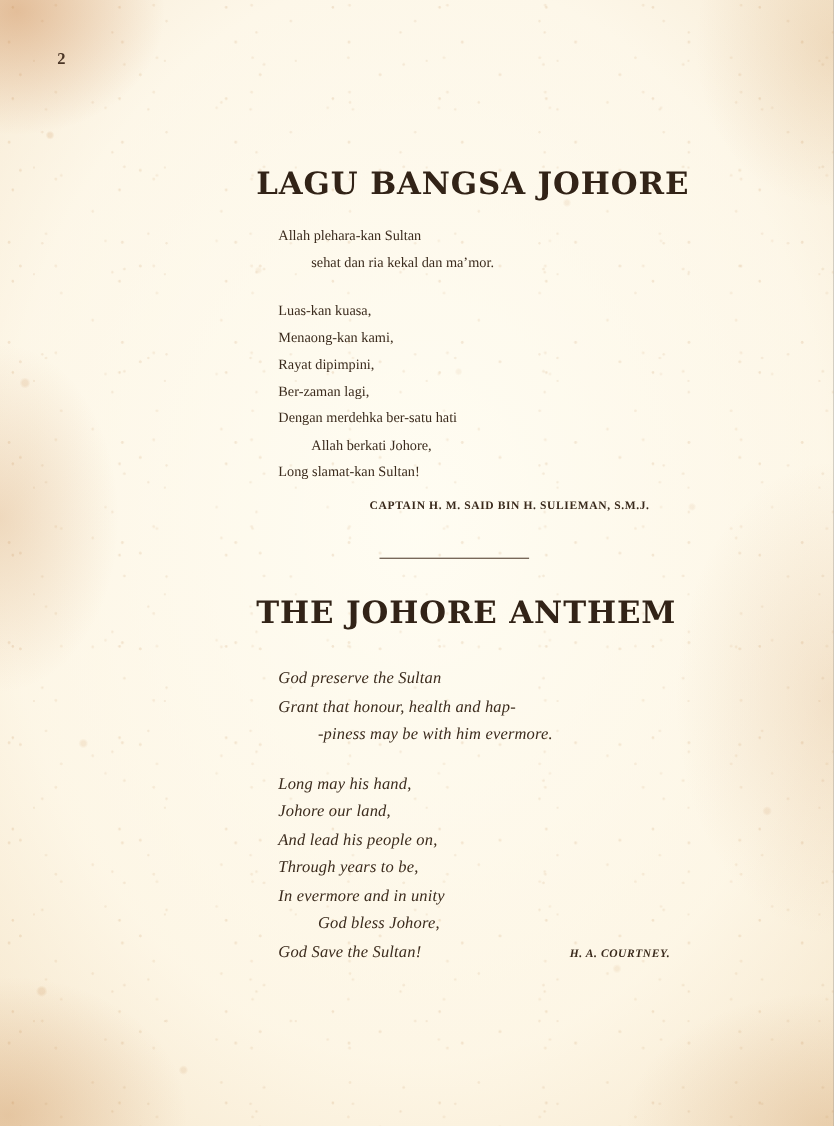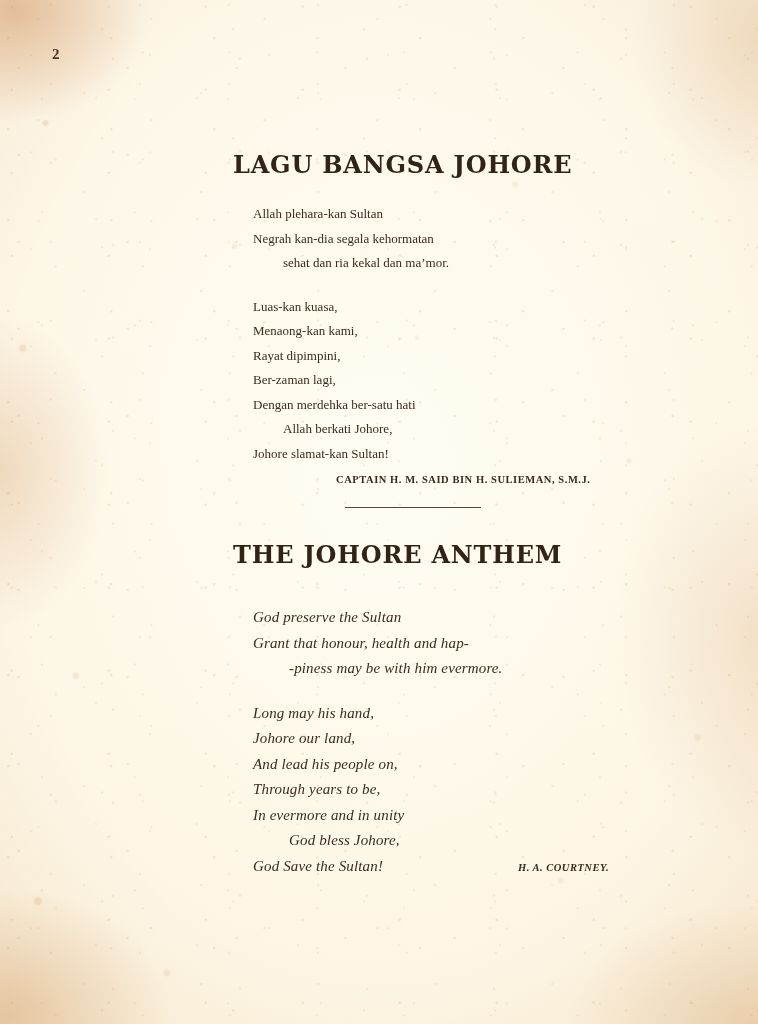--- a/index.html
+++ b/index.html
@@ -93,21 +93,21 @@
 
   .section {
     position: absolute;
     left: 0;
     width: 758px;
   }
 
   .anthem-title {
     margin: 0;
     padding-left: 233px;
-    font-size: 24px;
+    font-size: 28px;
     font-weight: bold;
     letter-spacing: 0.8px;
     color: #322317;
     font-family: "DejaVu Serif", "Liberation Serif", serif;
   }
 
   .verse {
     padding-left: 253px;
     font-size: 13px;
     line-height: 24.5px;
@@ -128,21 +128,21 @@
   .verse.english .line.indent { padding-left: 36px; }
 
   .credit {
     font-size: 10.5px;
     font-weight: bold;
     letter-spacing: 0.55px;
     color: #3a2a1c;
     white-space: pre;
   }
 
-  .credit.malay { padding-left: 336px; margin-top: 19px; }
+  .credit.malay { padding-left: 336px; }
 
   .credit.english {
     font-weight: bold;
     font-style: italic;
     letter-spacing: 0.5px;
     padding-left: 474px;
   }
 
   .divider {
     position: absolute;
@@ -167,32 +167,31 @@
 
     <div class="section" style="top:150px;">
       <h1 class="anthem-title">LAGU BANGSA JOHORE</h1>
     </div>
 
     <div class="section" style="top:202px;">
       <div class="verse malay">
 
         <div class="stanza">
           <div class="line">Allah plehara-kan Sultan</div>
-          <div class="line">Negrah kan-dia segala kehormatan</div>
           <div class="line indent">sehat dan ria kekal dan ma’mor.</div>
         </div>
 
         <div class="stanza">
           <div class="line">Luas-kan kuasa,</div>
           <div class="line">Menaong-kan kami,</div>
           <div class="line">Rayat dipimpini,</div>
           <div class="line">Ber-zaman lagi,</div>
           <div class="line">Dengan merdehka ber-satu hati</div>
           <div class="line indent">Allah berkati Johore,</div>
-          <div class="line">Johore slamat-kan Sultan!</div>
+          <div class="line">Long slamat-kan Sultan!</div>
         </div>
 
       </div>
     </div>
 
     <div class="section" style="top:455px;">
       <div class="credit malay">CAPTAIN H. M. SAID BIN H. SULIEMAN, S.M.J.</div>
     </div>
 
     <div class="divider" style="top:507px;"></div>

